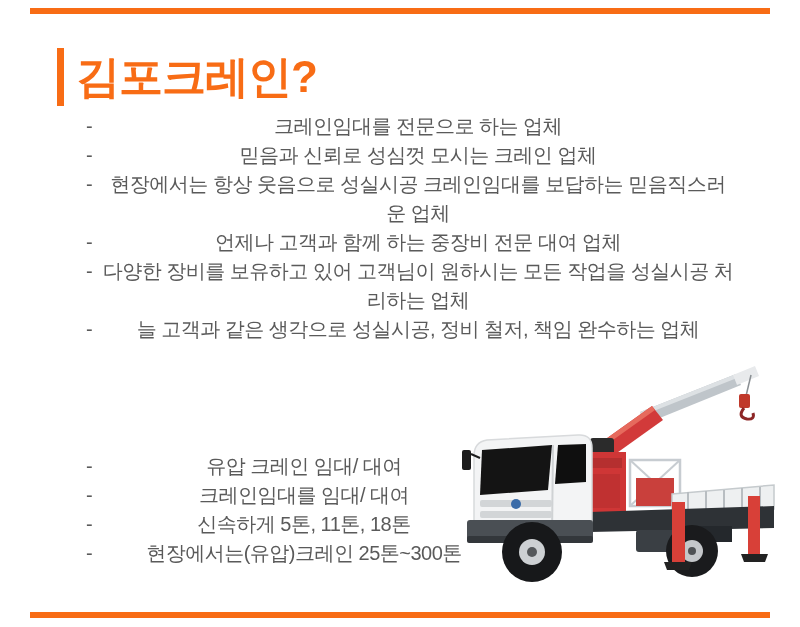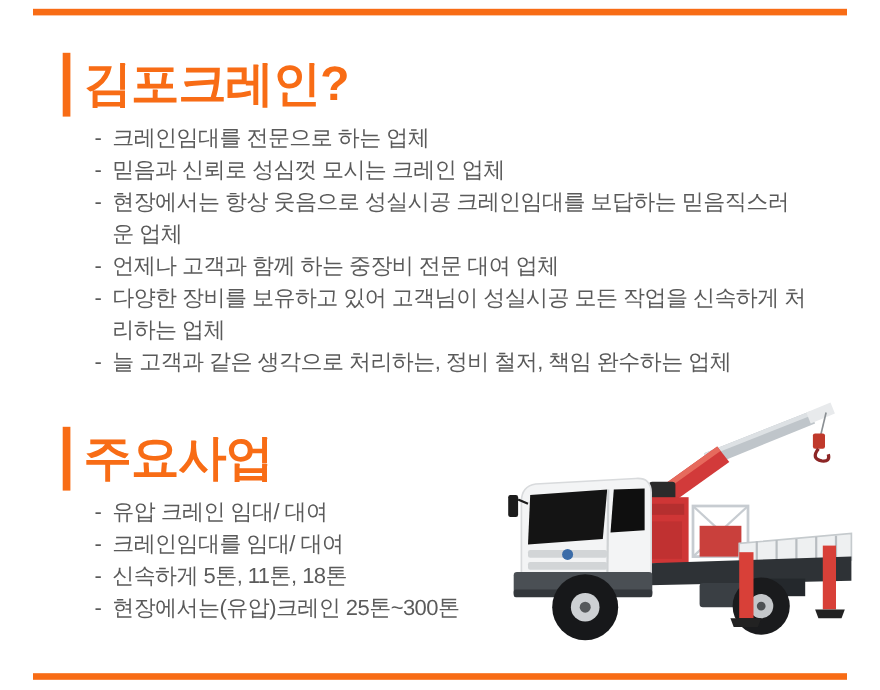--- a/index.html
+++ b/index.html
@@ -30,21 +30,21 @@
     position:absolute;left:86px;
     width:648px;
     font-size:20px;
     line-height:29px;
     letter-spacing:-0.5px;
   }
   .list.first{top:112px;}
   .list.second{top:452px;width:420px;}
   .li{display:flex;}
   .dash{flex:0 0 16px;}
-  .txt{flex:1;}
+  .txt{flex:1;text-align:center;}
   .truck{
     position:absolute;left:440px;top:354px;
     width:350px;height:240px;
   }
 </style>
 </head>
 <body>
 
 <div class="page">
 
@@ -69,30 +69,29 @@
         <span class="txt">현장에서는 항상 웃음으로 성실시공 크레인임대를 보답하는 믿음직스러운 업체</span>
       </div>
 
       <div class="li">
         <span class="dash">-</span>
         <span class="txt">언제나 고객과 함께 하는 중장비 전문 대여 업체</span>
       </div>
 
       <div class="li">
         <span class="dash">-</span>
-        <span class="txt">다양한 장비를 보유하고 있어 고객님이 성실시공 모든 작업을 신속하게 처리하는 업체</span>
+        <span class="txt">다양한 장비를 보유하고 있어 고객님이 원하시는 모든 작업을 성실시공 처리하는 업체</span>
       </div>
 
       <div class="li">
         <span class="dash">-</span>
-        <span class="txt">늘 고객과 같은 생각으로 처리하는, 정비 철저, 책임 완수하는 업체</span>
+        <span class="txt">늘 고객과 같은 생각으로 성실시공, 정비 철저, 책임 완수하는 업체</span>
       </div>
     </div>
 
-  <div class="section-title second" style="color: rgb(248, 108, 21); border-left-color: rgb(248, 108, 21);">주요사업</div>
 
   <div class="list second" style="color: rgb(90, 90, 90);">
 
       <div class="li">
         <span class="dash">-</span>
         <span class="txt">유압 크레인 임대/ 대여</span>
       </div>
 
       <div class="li">
         <span class="dash">-</span>

